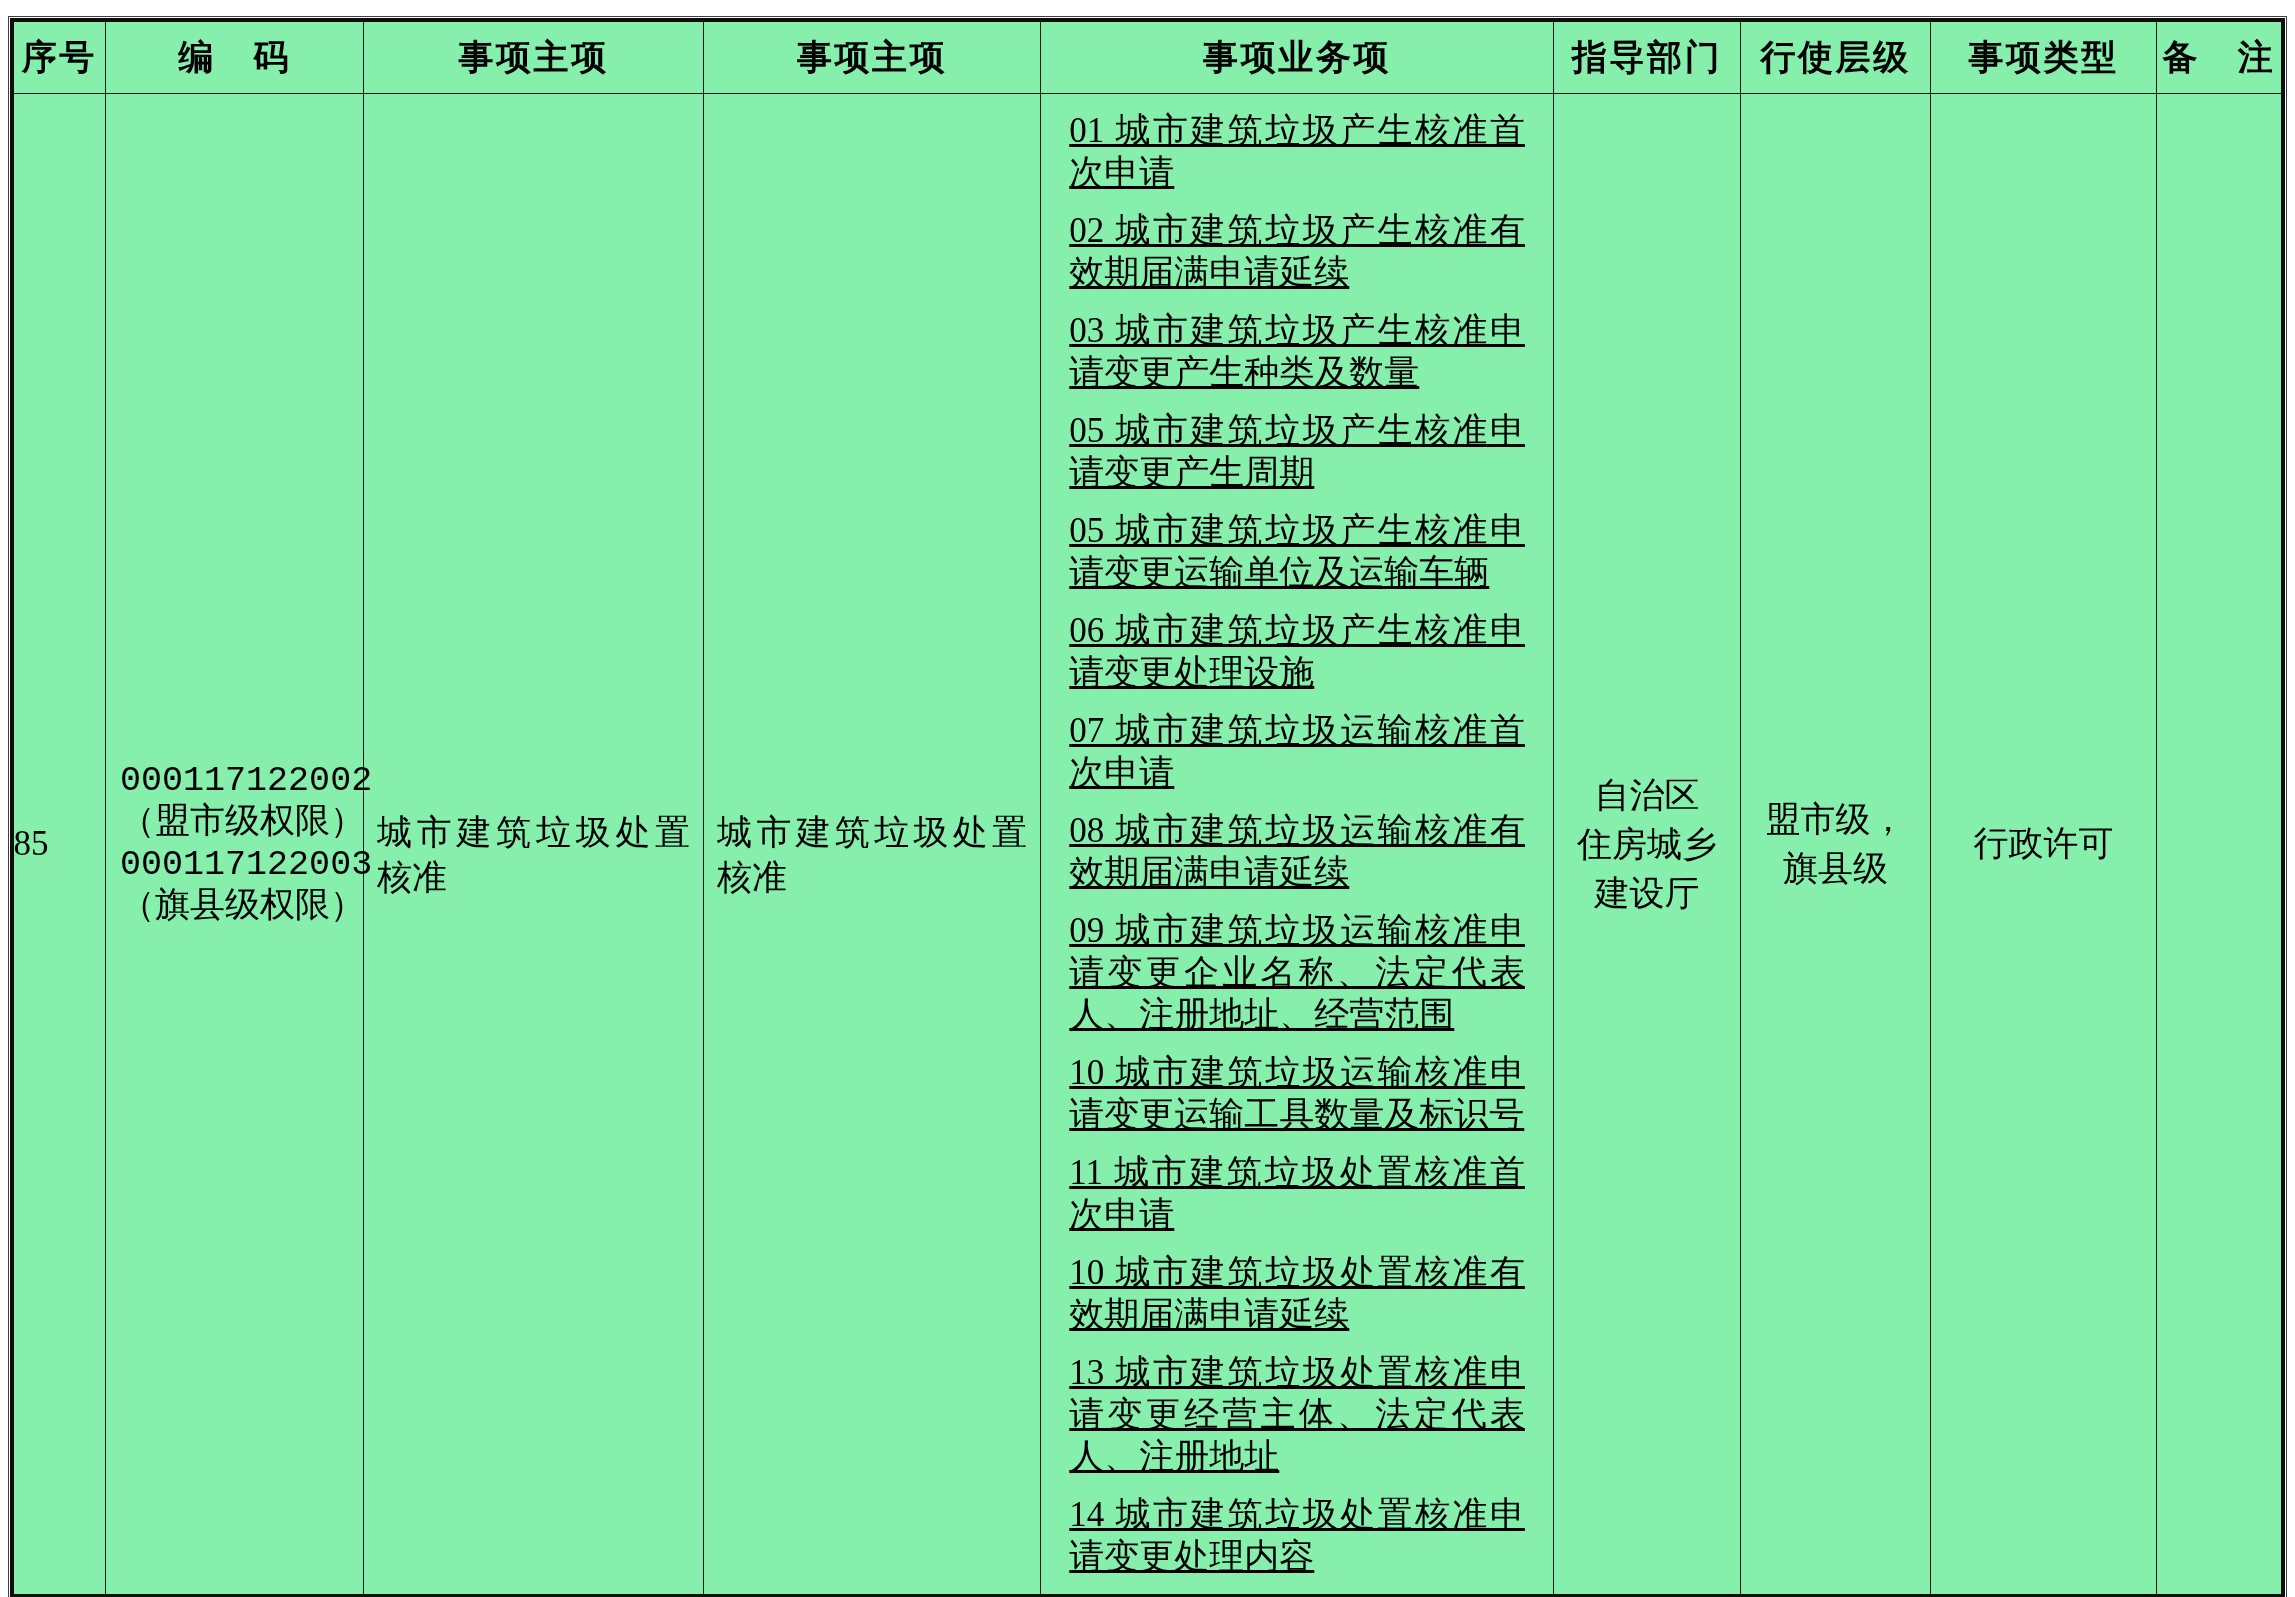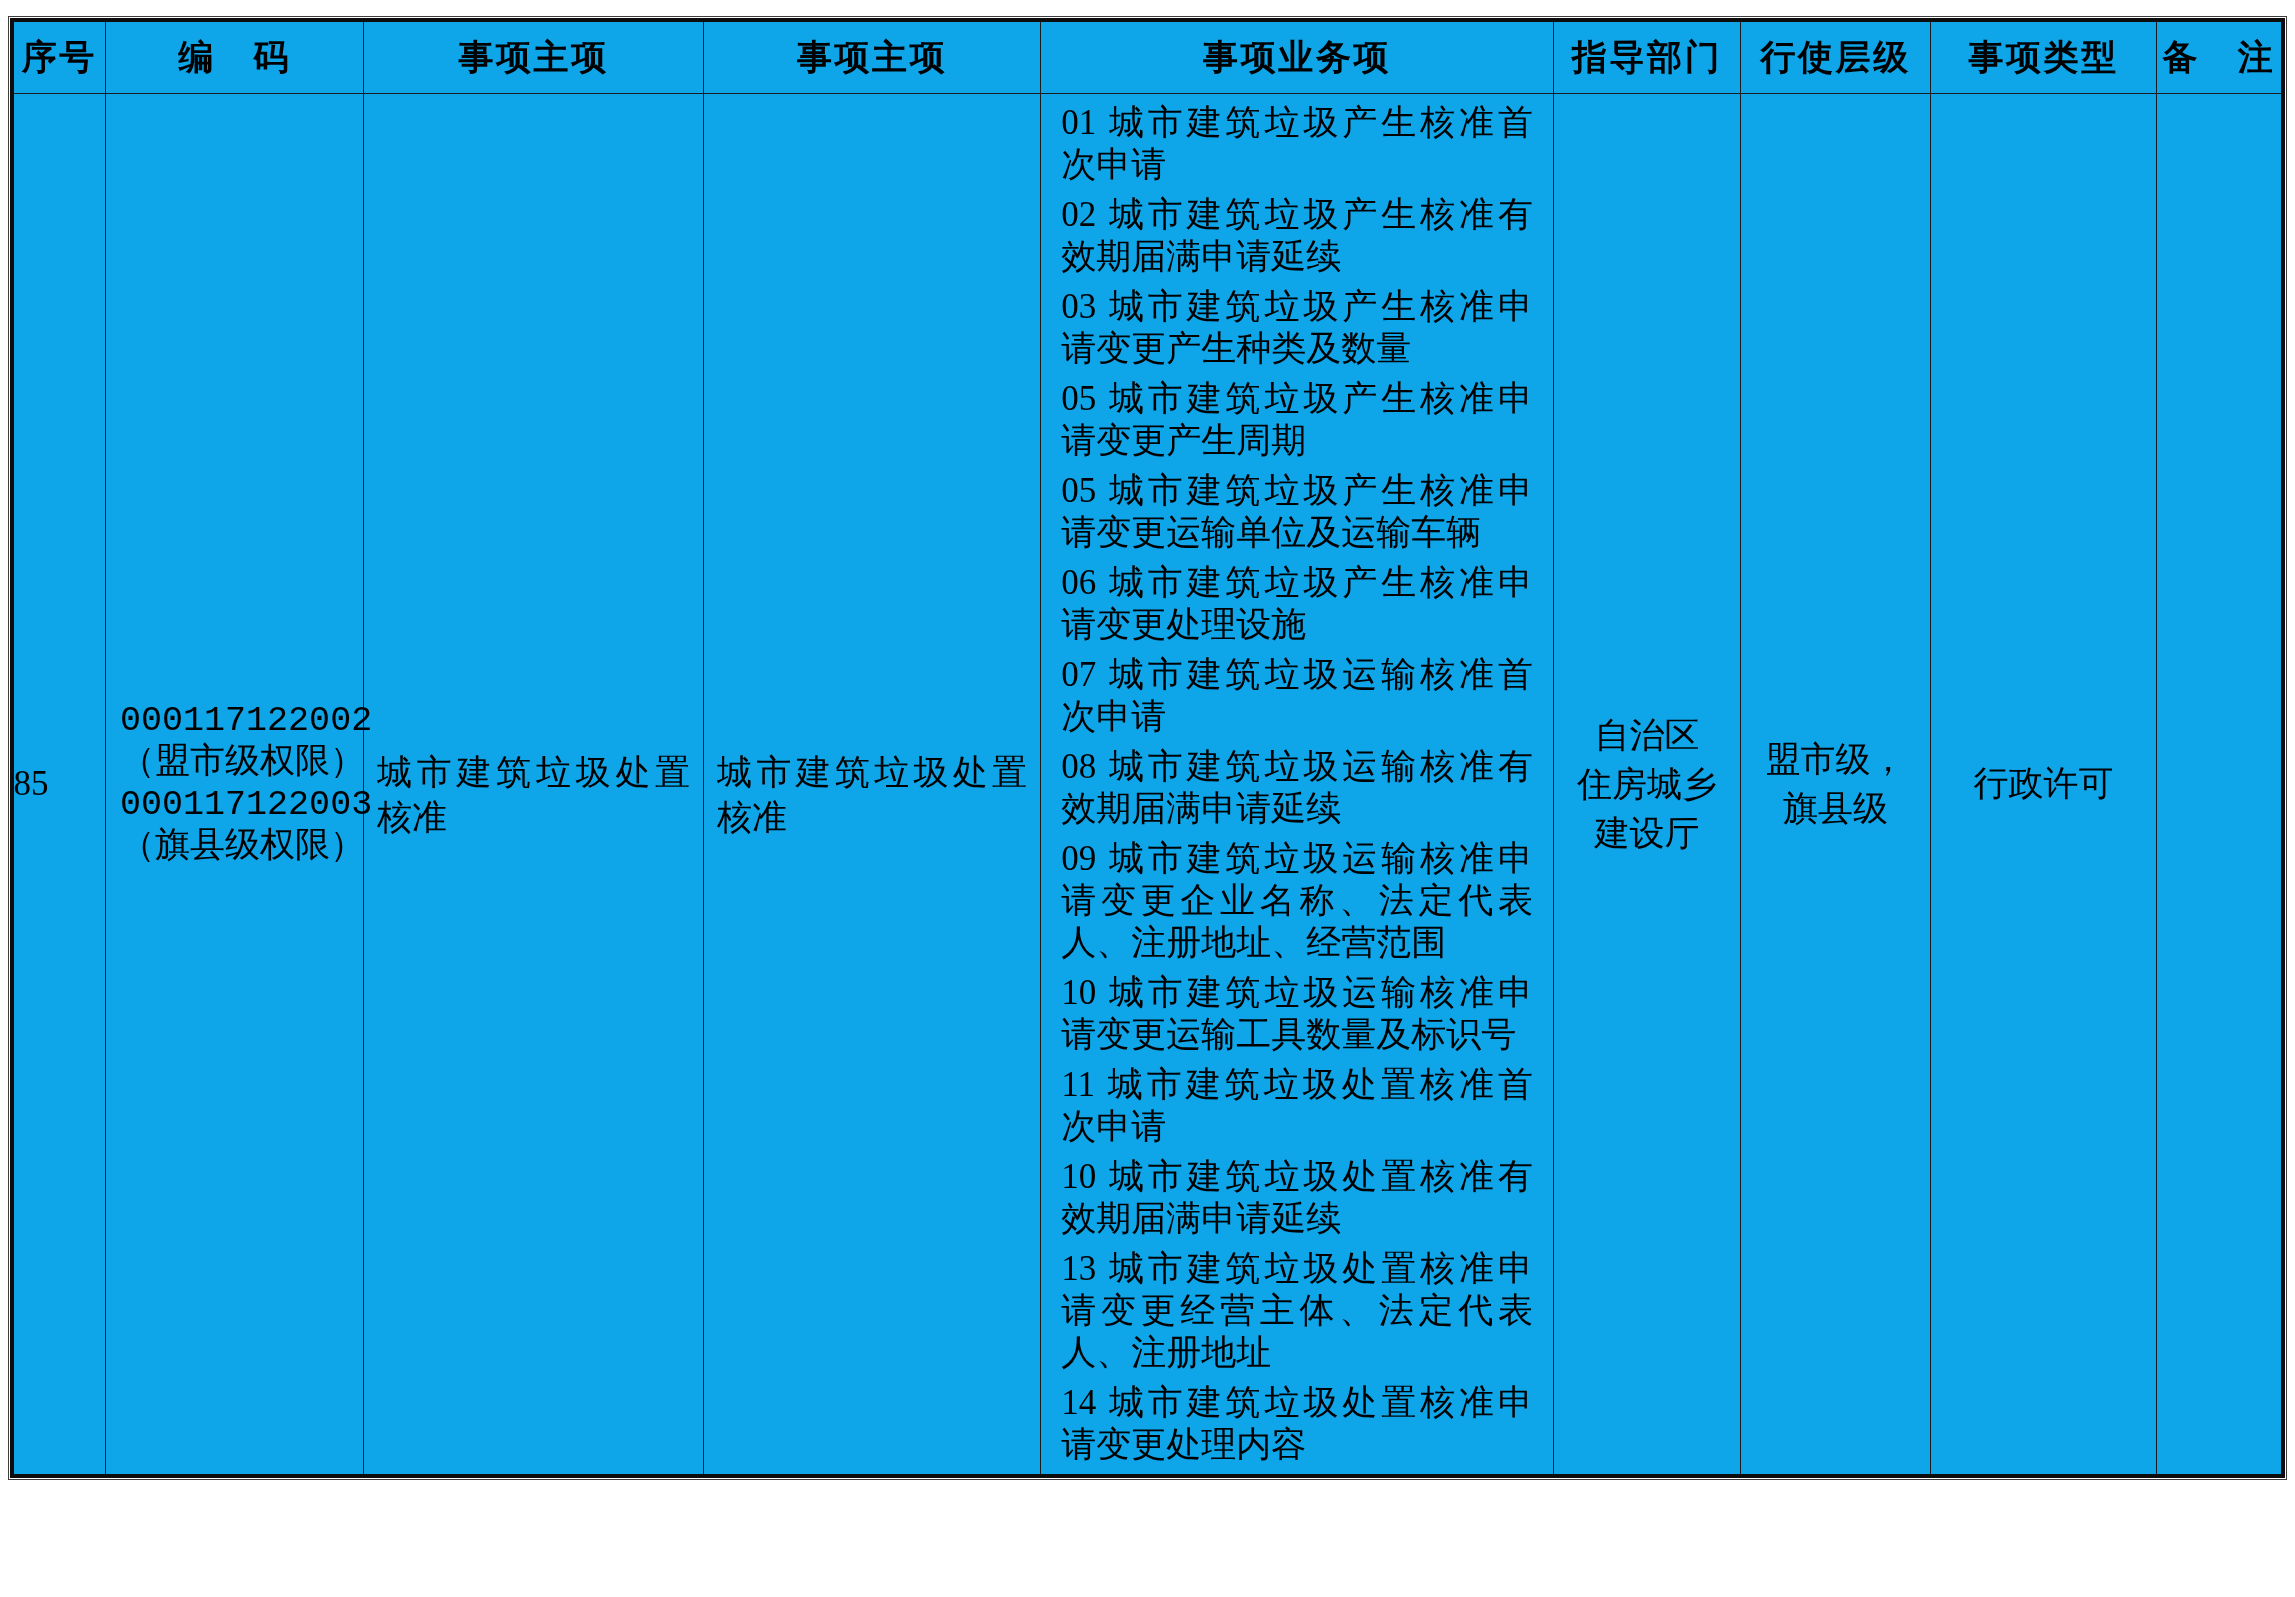--- a/index.html
+++ b/index.html
@@ -11,21 +11,21 @@
     color:#000;
     font-family:"Liberation Serif","DejaVu Serif",serif;
   }
   .sheet{
     position:absolute;left:9.6px;top:18.3px;
   }
   table.grid{
     width:2275px;height:1127px;
     border-collapse:collapse;
     table-layout:fixed;
-    background:#0ea5e9;
+    background:#86efac;
     border:4.4px solid #0d0d0d;
     outline:1.7px solid #3d3d3d;
     outline-offset:1.7px;
   }
   th{
     border:1.7px solid #1c1c1c;
     font-family:"Liberation Sans","DejaVu Sans",sans-serif;
     font-weight:bold;
     font-size:35px;
     letter-spacing:2.6px;
@@ -42,21 +42,21 @@
   }
   td.center{text-align:center;}
   .cell-serial{text-align:left;}
   .cell-code{padding-left:14px;padding-right:5.2px;line-height:42px;font-family:Liberation Mono, monospace;}
   .cell-main,.cell-sub{padding:0 13px;line-height:45px;margin-top:21px;}
   .cell-biz{padding:0 12.2px;line-height:42px;}
   .cell-guide,.cell-level{line-height:49px;}
   .line{white-space:nowrap;}
   .fill{text-align:justify;text-align-last:justify;text-justify:inter-character;white-space:normal;}
   .center-lines .line{text-align:center;white-space:normal;}
-  .biz-item{margin:8px;}
+  .biz-item{margin:16px;text-decoration:underline;}
 </style>
 </head>
 <body>
 
 <div class="sheet">
   <table class="grid">
     <colgroup>
       <col style="width:94px">
       <col style="width:258px">
       <col style="width:340px">

